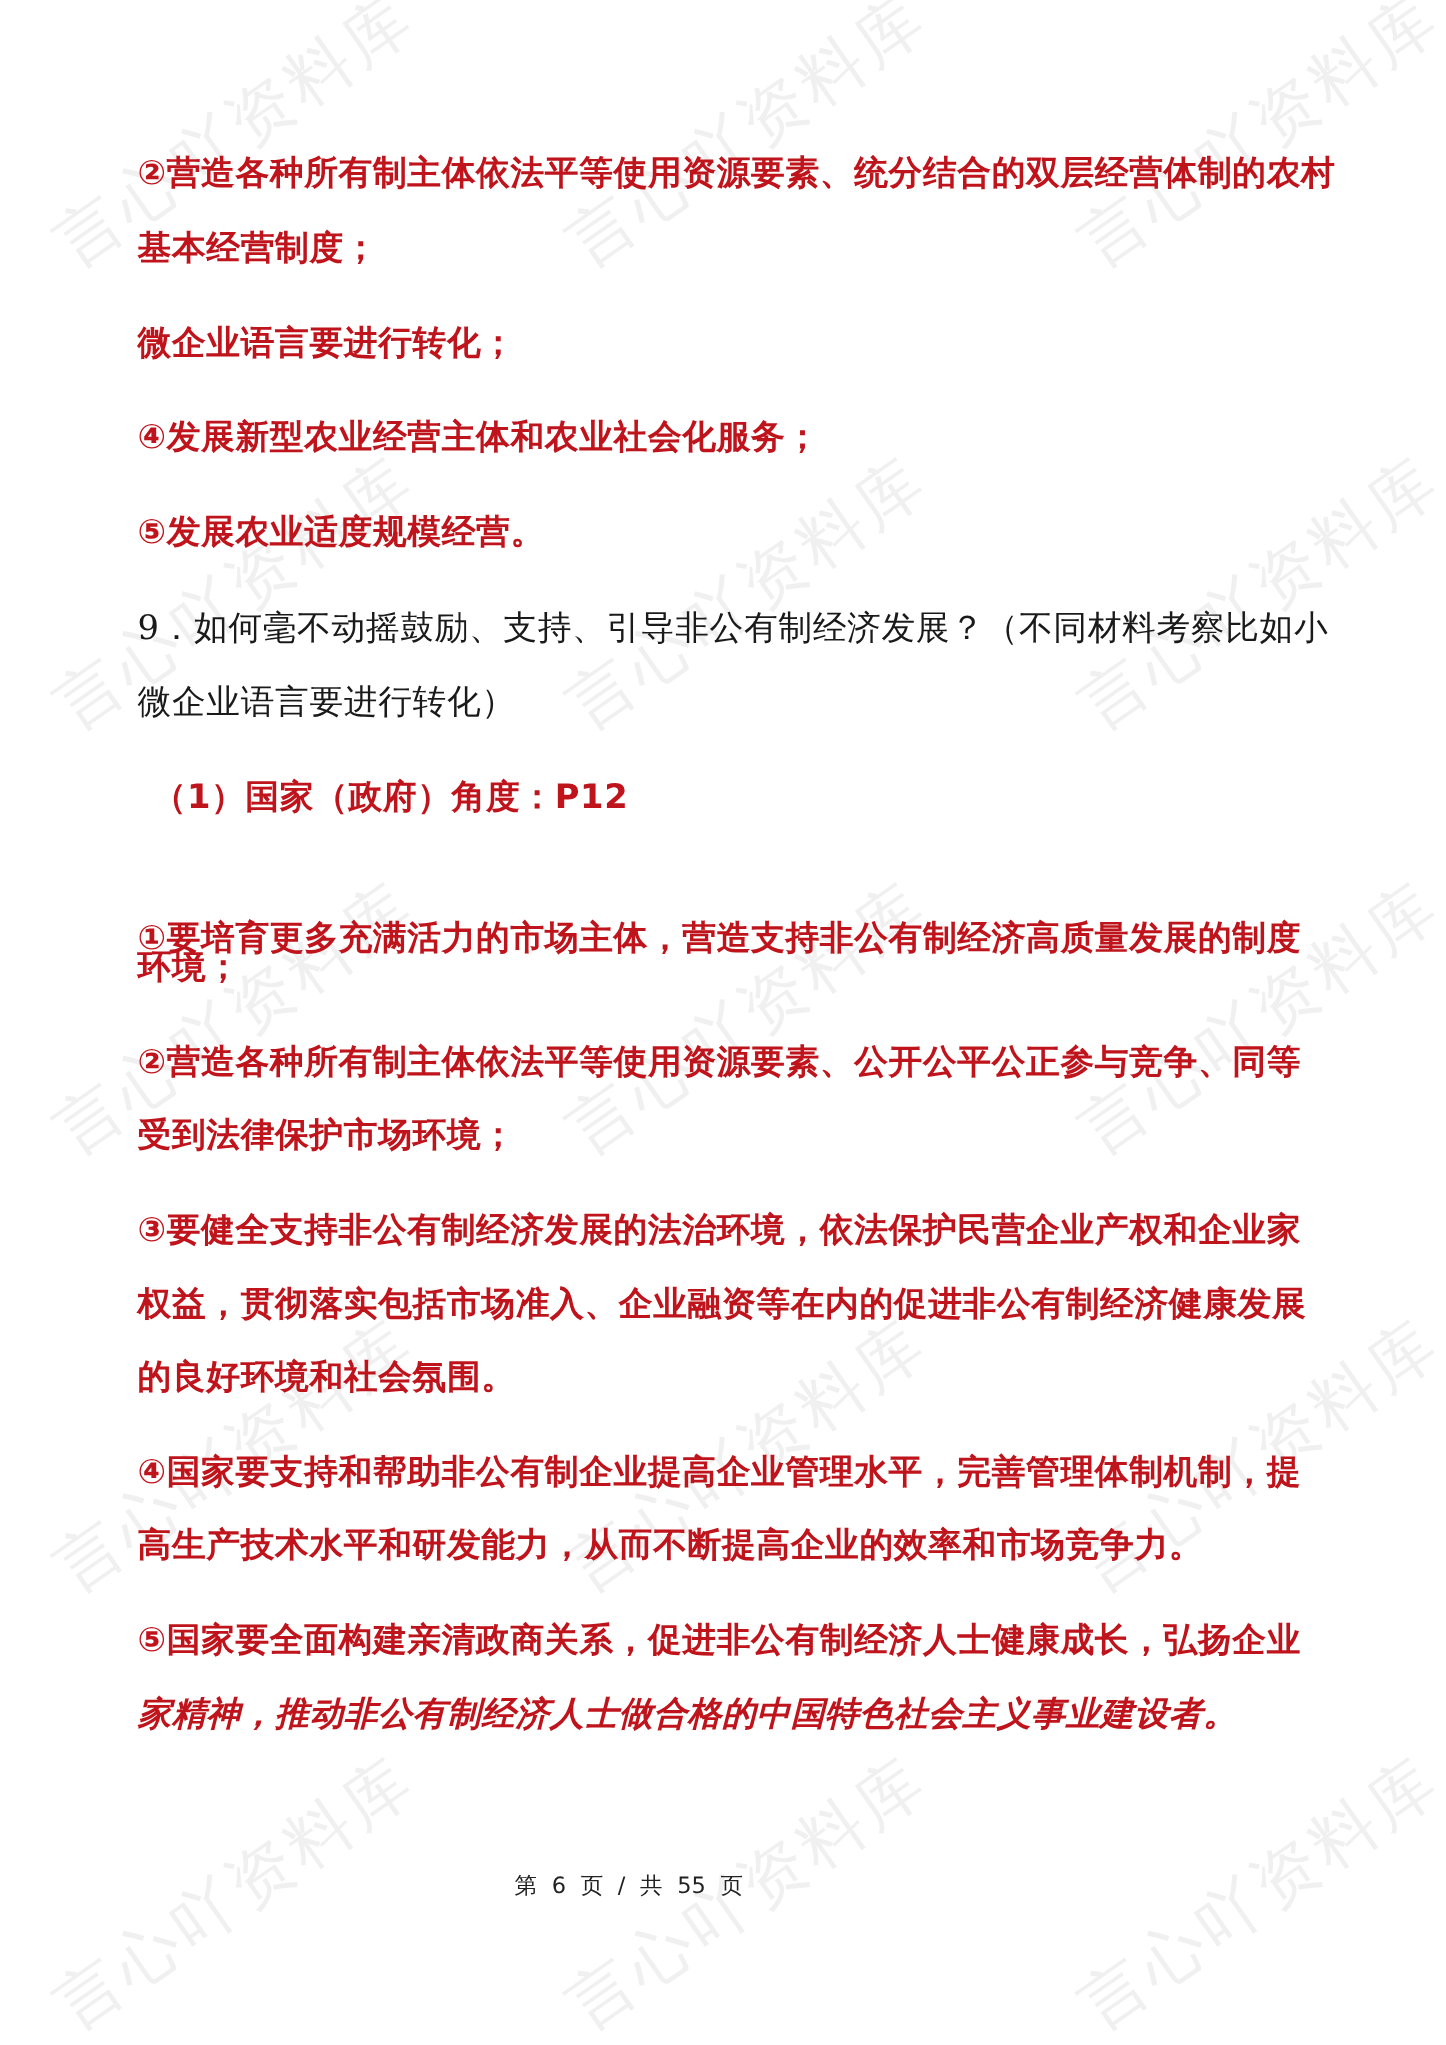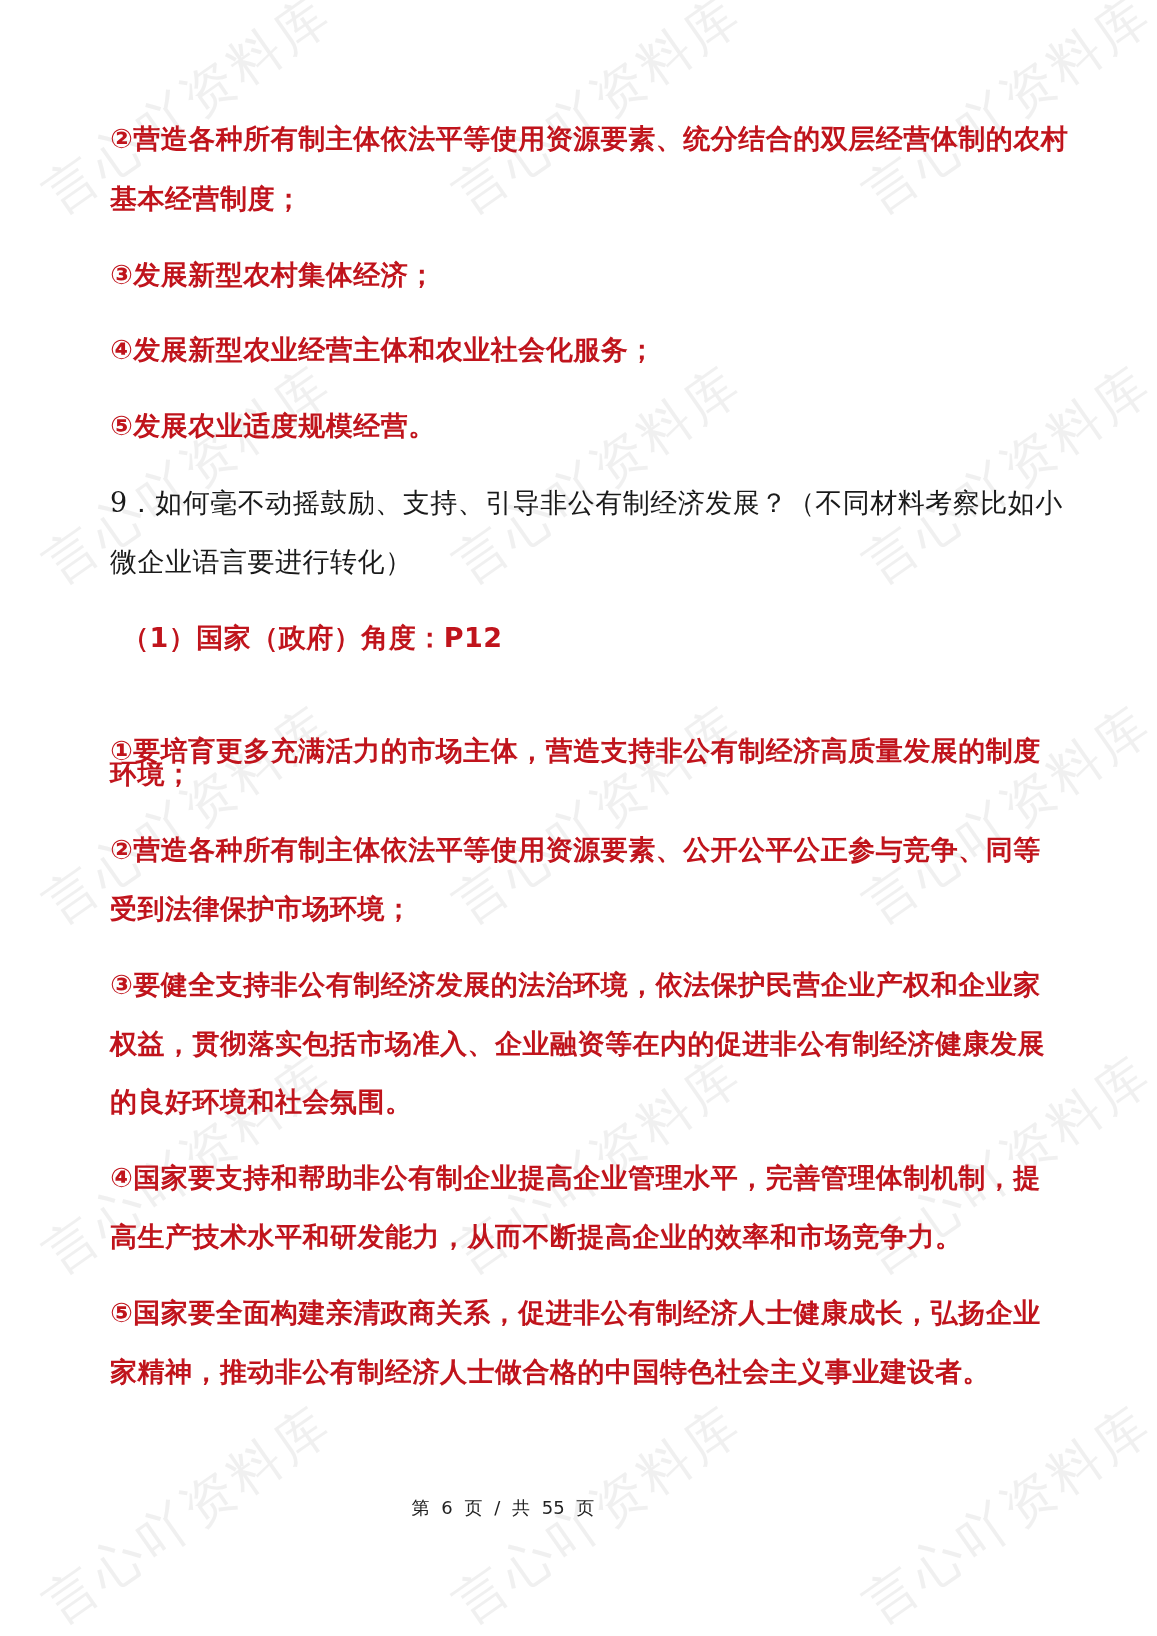--- a/index.html
+++ b/index.html
@@ -27,32 +27,32 @@
   <div class="wm" style="left:840px;top:780px;">言心吖资料库</div>
   <div class="wm" style="left:20px;top:1130px;">言心吖资料库</div>
   <div class="wm" style="left:430px;top:1130px;">言心吖资料库</div>
   <div class="wm" style="left:840px;top:1130px;">言心吖资料库</div>
   <div class="wm" style="left:20px;top:1480px;">言心吖资料库</div>
   <div class="wm" style="left:430px;top:1480px;">言心吖资料库</div>
   <div class="wm" style="left:840px;top:1480px;">言心吖资料库</div>
 
   <div class="line red" style="top:122px;">②营造各种所有制主体依法平等使用资源要素、统分结合的双层经营体制的农村</div>
   <div class="line red" style="top:182px;">基本经营制度；</div>
-  <div class="line red" style="top:258px;">③发展新型农村集体经济；</div>
+  <div class="line red" style="top:258px;">微企业语言要进行转化；</div>
   <div class="line red" style="top:333px;">④发展新型农业经营主体和农业社会化服务；</div>
   <div class="line red" style="top:409px;">⑤发展农业适度规模经营。</div>
   <div class="line black" style="top:486px;">9．如何毫不动摇鼓励、支持、引导非公有制经济发展？（不同材料考察比如小</div>
   <div class="line black" style="top:545px;">微企业语言要进行转化）</div>
   <div class="line red" style="top:621px;left:106px;margin-left:16px;">（1）国家（政府）角度：P12</div>
   <div class="line red" style="top:698px;margin-top:36px;">①要培育更多充满活力的市场主体，营造支持非公有制经济高质量发展的制度</div>
   <div class="line red" style="top:757px;">环境；</div>
   <div class="line red" style="top:833px;">②营造各种所有制主体依法平等使用资源要素、公开公平公正参与竞争、同等</div>
   <div class="line red" style="top:892px;">受到法律保护市场环境；</div>
   <div class="line red" style="top:968px;">③要健全支持非公有制经济发展的法治环境，依法保护民营企业产权和企业家</div>
   <div class="line red" style="top:1027px;">权益，贯彻落实包括市场准入、企业融资等在内的促进非公有制经济健康发展</div>
   <div class="line red" style="top:1085px;">的良好环境和社会氛围。</div>
   <div class="line red" style="top:1161px;">④国家要支持和帮助非公有制企业提高企业管理水平，完善管理体制机制，提</div>
   <div class="line red" style="top:1220px;">高生产技术水平和研发能力，从而不断提高企业的效率和市场竞争力。</div>
   <div class="line red" style="top:1296px;">⑤国家要全面构建亲清政商关系，促进非公有制经济人士健康成长，弘扬企业</div>
-  <div class="line red" style="top:1355px;">家精神，推动非公有制经济人士做合格的中国特色社会主义事业建设者。</div>
+  <div class="line red" style="top:1355px;font-style:italic;">家精神，推动非公有制经济人士做合格的中国特色社会主义事业建设者。</div>
 
   <div class="footer">第 6 页 / 共 55 页</div>
 </div>
 
 </body></html>

